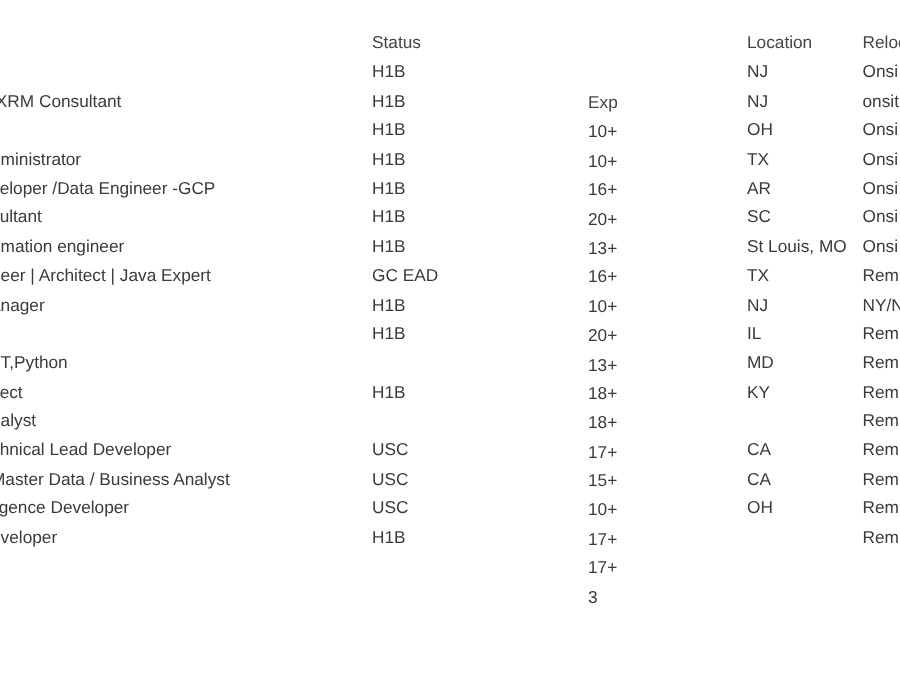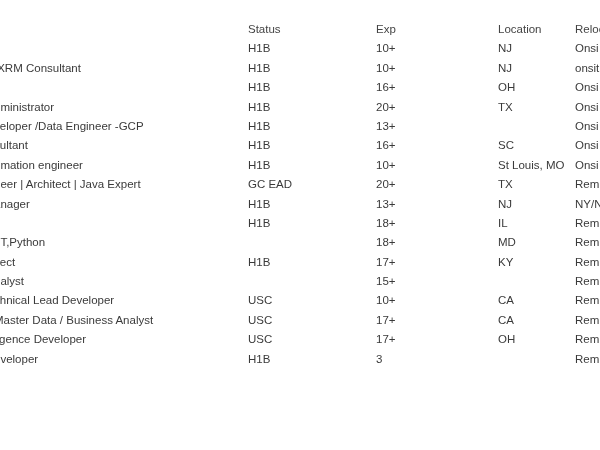--- a/index.html
+++ b/index.html
@@ -40,21 +40,21 @@
       width: 246px;
       text-align: left;
       direction: rtl;
       unicode-bidi: plaintext;
     }
     .c-title span {
       direction: ltr;
       unicode-bidi: embed;
     }
     .c-status { left: 248px; width: 120px; }
-    .c-exp { left: 376px; width: 95px; }
+    .c-exp { left: 392px; width: 95px; margin-top: 40px; }
     .c-loc { left: 498px; width: 90px; }
     .c-reloc { left: 575px; width: 60px; }
     .header .cell { color: #444444; }
   </style>
 </head>
 <body>
 
 <div class="table">
   <div class="row header">
     <div class="cell c-title"><span></span></div>
@@ -93,20 +93,21 @@
     <div class="cell c-status">H1B</div>
     <div class="cell c-exp">20+</div>
     <div class="cell c-loc">TX</div>
     <div class="cell c-reloc">Onsi</div>
   </div>
 
   <div class="row">
     <div class="cell c-title"><span>veloper /Data Engineer -GCP</span></div>
     <div class="cell c-status">H1B</div>
     <div class="cell c-exp">13+</div>
+    <div class="cell c-loc">AR</div>
     <div class="cell c-reloc">Onsi</div>
   </div>
 
   <div class="row">
     <div class="cell c-title"><span>sultant</span></div>
     <div class="cell c-status">H1B</div>
     <div class="cell c-exp">16+</div>
     <div class="cell c-loc">SC</div>
     <div class="cell c-reloc">Onsi</div>
   </div>

